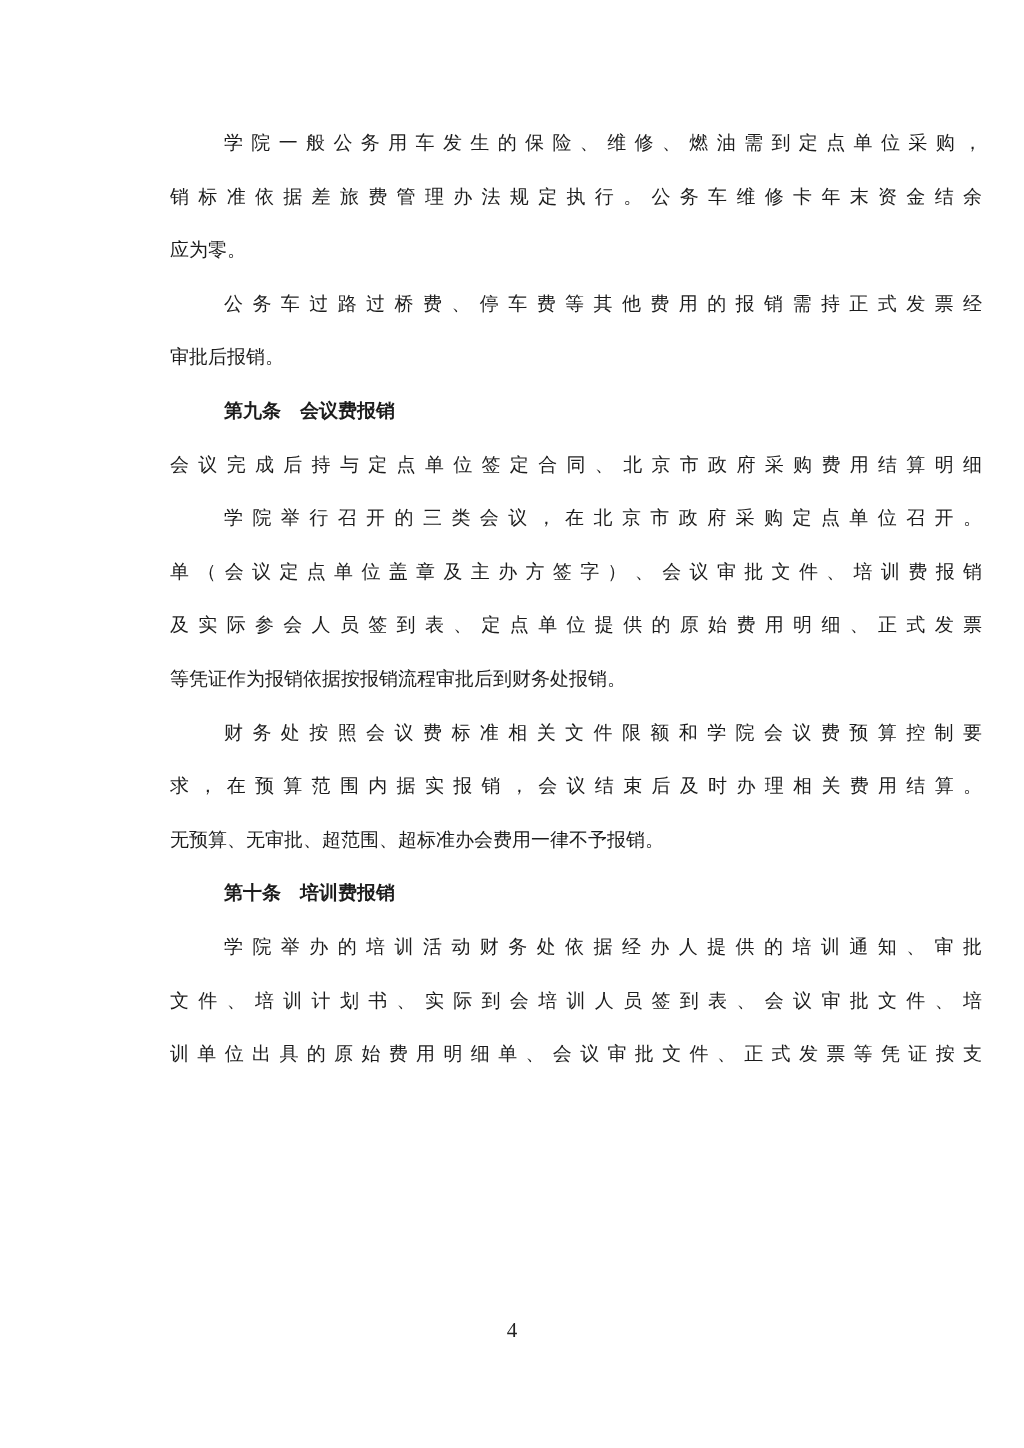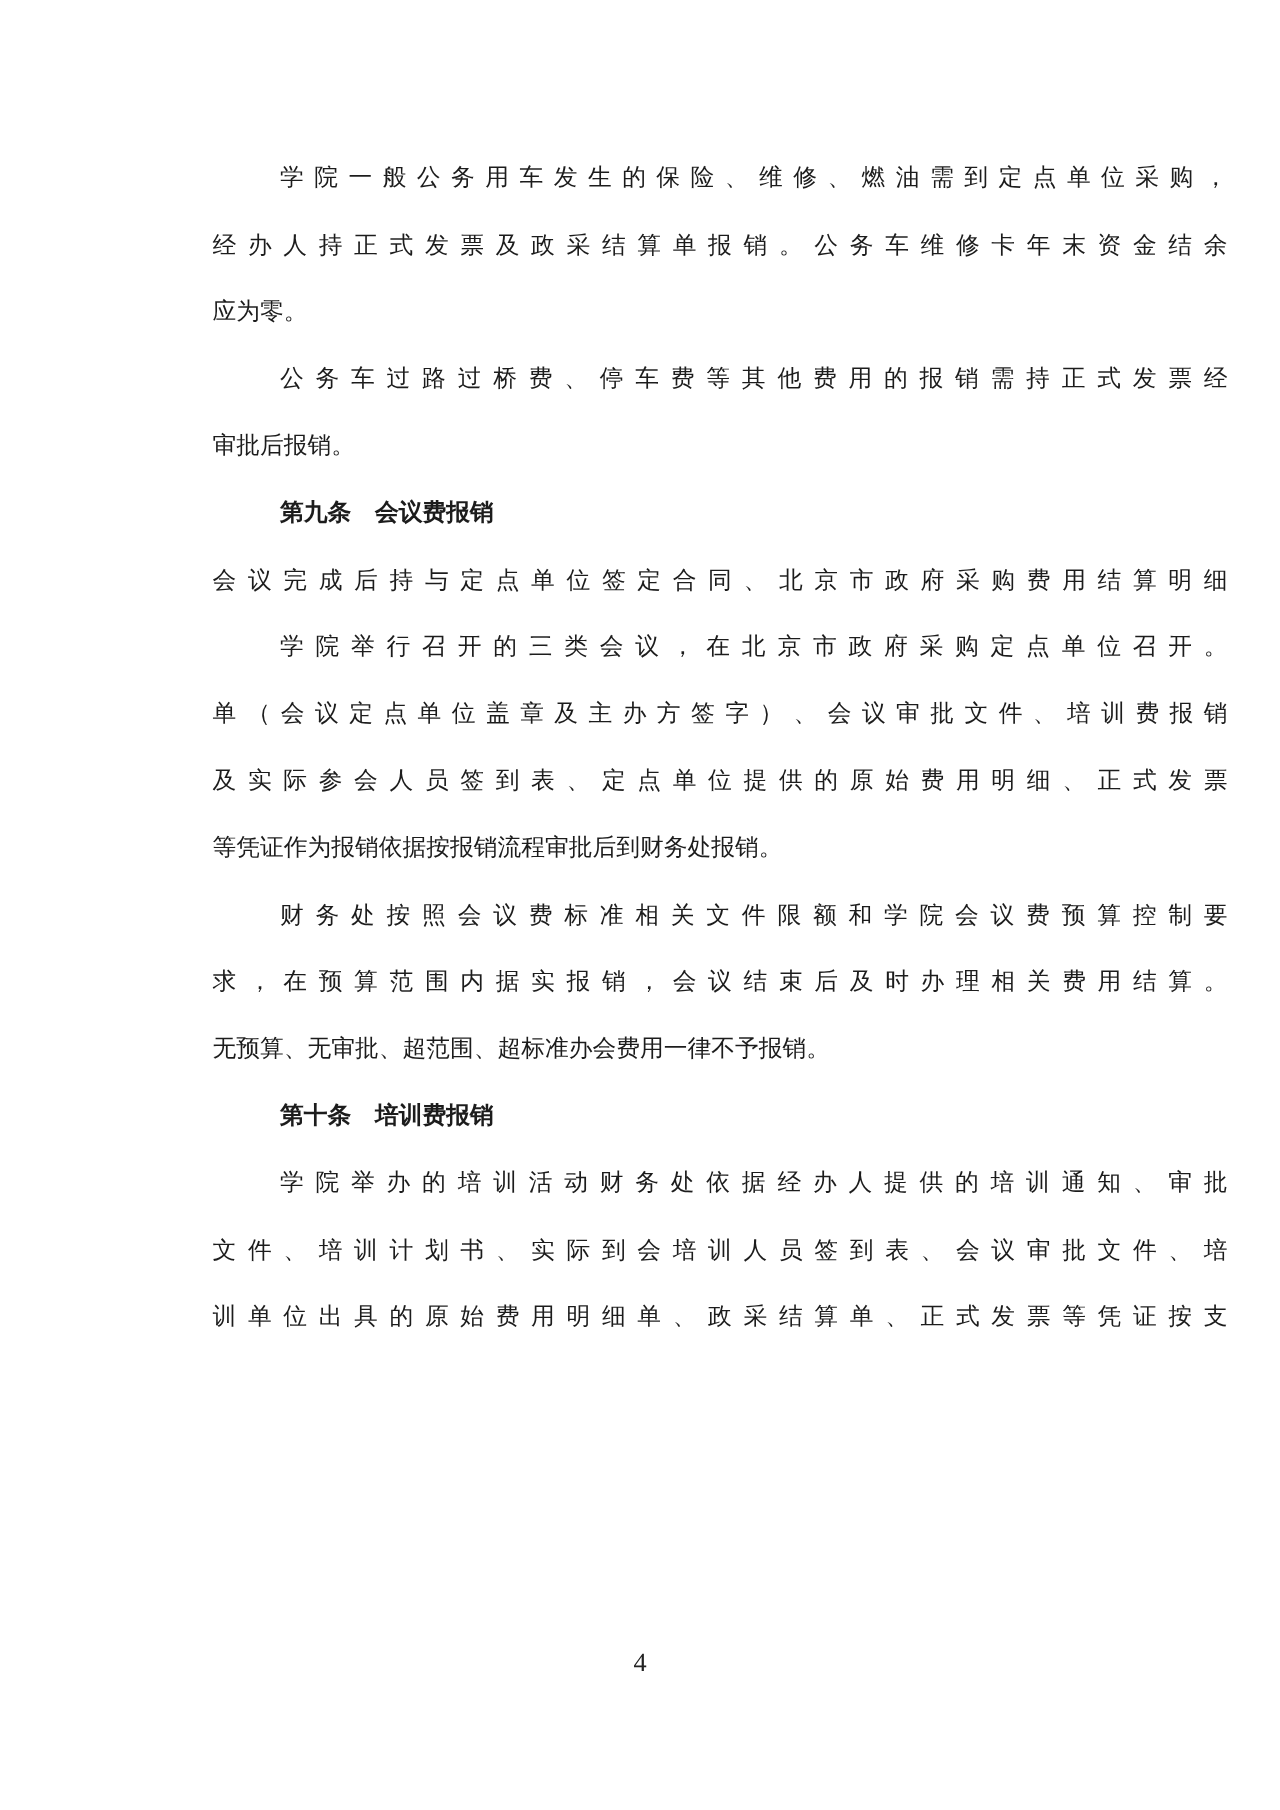--- a/index.html
+++ b/index.html
@@ -53,21 +53,21 @@
     color: #222222;
   }
 </style>
 </head>
 <body>
 
 <div class="page">
   <div class="doc-body">
       <div class="block paragraph">
         <div class="line indent fill">学院一般公务用车发生的保险、维修、燃油需到定点单位采购，</div>
-        <div class="line fill">经办人持正式发票及政采结算单报销。公务车维修卡年末资金结余</div>
+        <div class="line fill">销标准依据差旅费管理办法规定执行。公务车维修卡年末资金结余</div>
         <div class="line">应为零。</div>
       </div>
       <div class="block paragraph">
         <div class="line indent fill">公务车过路过桥费、停车费等其他费用的报销需持正式发票经</div>
         <div class="line">审批后报销。</div>
       </div>
       <div class="block heading">
         <div class="line indent">第九条　会议费报销</div>
       </div>
       <div class="block paragraph">
@@ -81,17 +81,17 @@
         <div class="line indent fill">财务处按照会议费标准相关文件限额和学院会议费预算控制要</div>
         <div class="line fill">求，在预算范围内据实报销，会议结束后及时办理相关费用结算。</div>
         <div class="line">无预算、无审批、超范围、超标准办会费用一律不予报销。</div>
       </div>
       <div class="block heading">
         <div class="line indent">第十条　培训费报销</div>
       </div>
       <div class="block paragraph">
         <div class="line indent fill">学院举办的培训活动财务处依据经办人提供的培训通知、审批</div>
         <div class="line fill">文件、培训计划书、实际到会培训人员签到表、会议审批文件、培</div>
-        <div class="line fill">训单位出具的原始费用明细单、政采结算单、正式发票等凭证按支</div>
+        <div class="line fill">训单位出具的原始费用明细单、会议审批文件、正式发票等凭证按支</div>
       </div>
     </div>
   <div class="footer">4</div>
 </div>
 
 </body></html>

